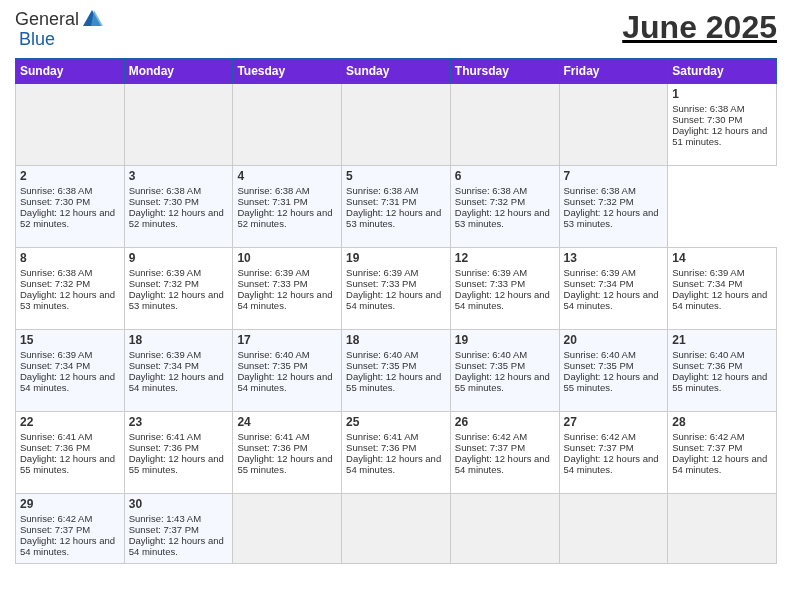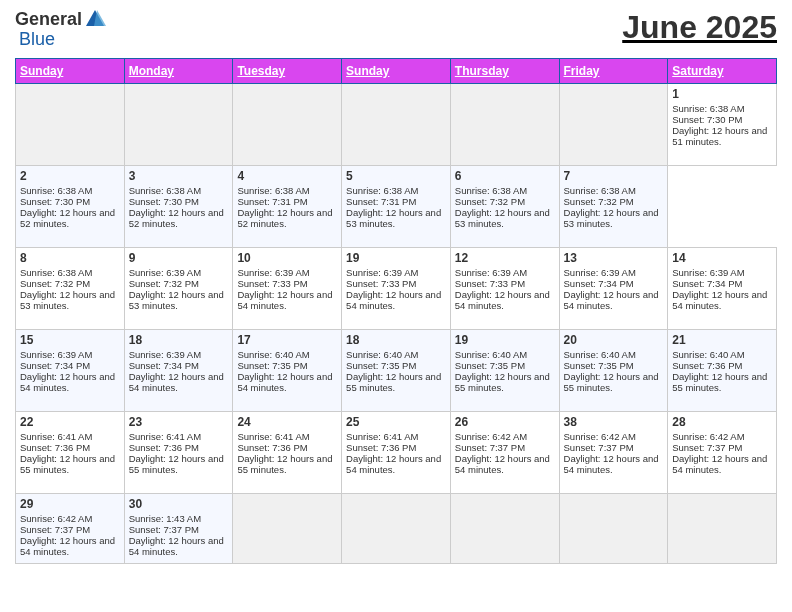--- a/index.html
+++ b/index.html
@@ -20,21 +20,21 @@
       justify-content: space-between;
       align-items: flex-start;
       margin-bottom: 8px;
     }
     .logo {
       display: flex;
       align-items: center;
     }
     .logo-text-general {
       font-size: 18px;
-      font-weight: bold;
+      font-weight: normal;
       color: #333;
     }
     .logo-text-blue {
       font-size: 18px;
       font-weight: normal;
       color: #1a5fa8;
     }
     .title-block {
       text-align: right;
       text-decoration: underline;
@@ -48,28 +48,27 @@
     .location-title {
       font-size: 14px;
       color: #555;
     }
     table {
       width: 100%;
       border-collapse: collapse;
       table-layout: fixed;
     }
     thead tr th {
-      background-color: #d946ef;
+      background-color: #6d28d9;
       color: #fff;
       font-size: 12px;
       font-weight: bold;
       padding: 5px 4px;
       text-align: left;
       border: 1px solid #1a5fa8;
-      text-decoration: underline;
     }
     tbody tr td {
       border: 1px solid #ccc;
       vertical-align: top;
       padding: 3px 4px;
       font-size: 9.5px;
       color: #333;
       height: 82px;
       background: #fff;
     }
@@ -290,21 +289,21 @@
         <span>Sunset: 7:36 PM</span><br>
         <span>Daylight: 12 hours and 54 minutes.</span>
       </td>
           <td>
         <span class="day-num">26</span>
         <span>Sunrise: 6:42 AM</span><br>
         <span>Sunset: 7:37 PM</span><br>
         <span>Daylight: 12 hours and 54 minutes.</span>
       </td>
           <td>
-        <span class="day-num">38</span>
+        <span class="day-num">27</span>
         <span>Sunrise: 6:42 AM</span><br>
         <span>Sunset: 7:37 PM</span><br>
         <span>Daylight: 12 hours and 54 minutes.</span>
       </td>
           <td>
         <span class="day-num">28</span>
         <span>Sunrise: 6:42 AM</span><br>
         <span>Sunset: 7:37 PM</span><br>
         <span>Daylight: 12 hours and 54 minutes.</span>
       </td>

